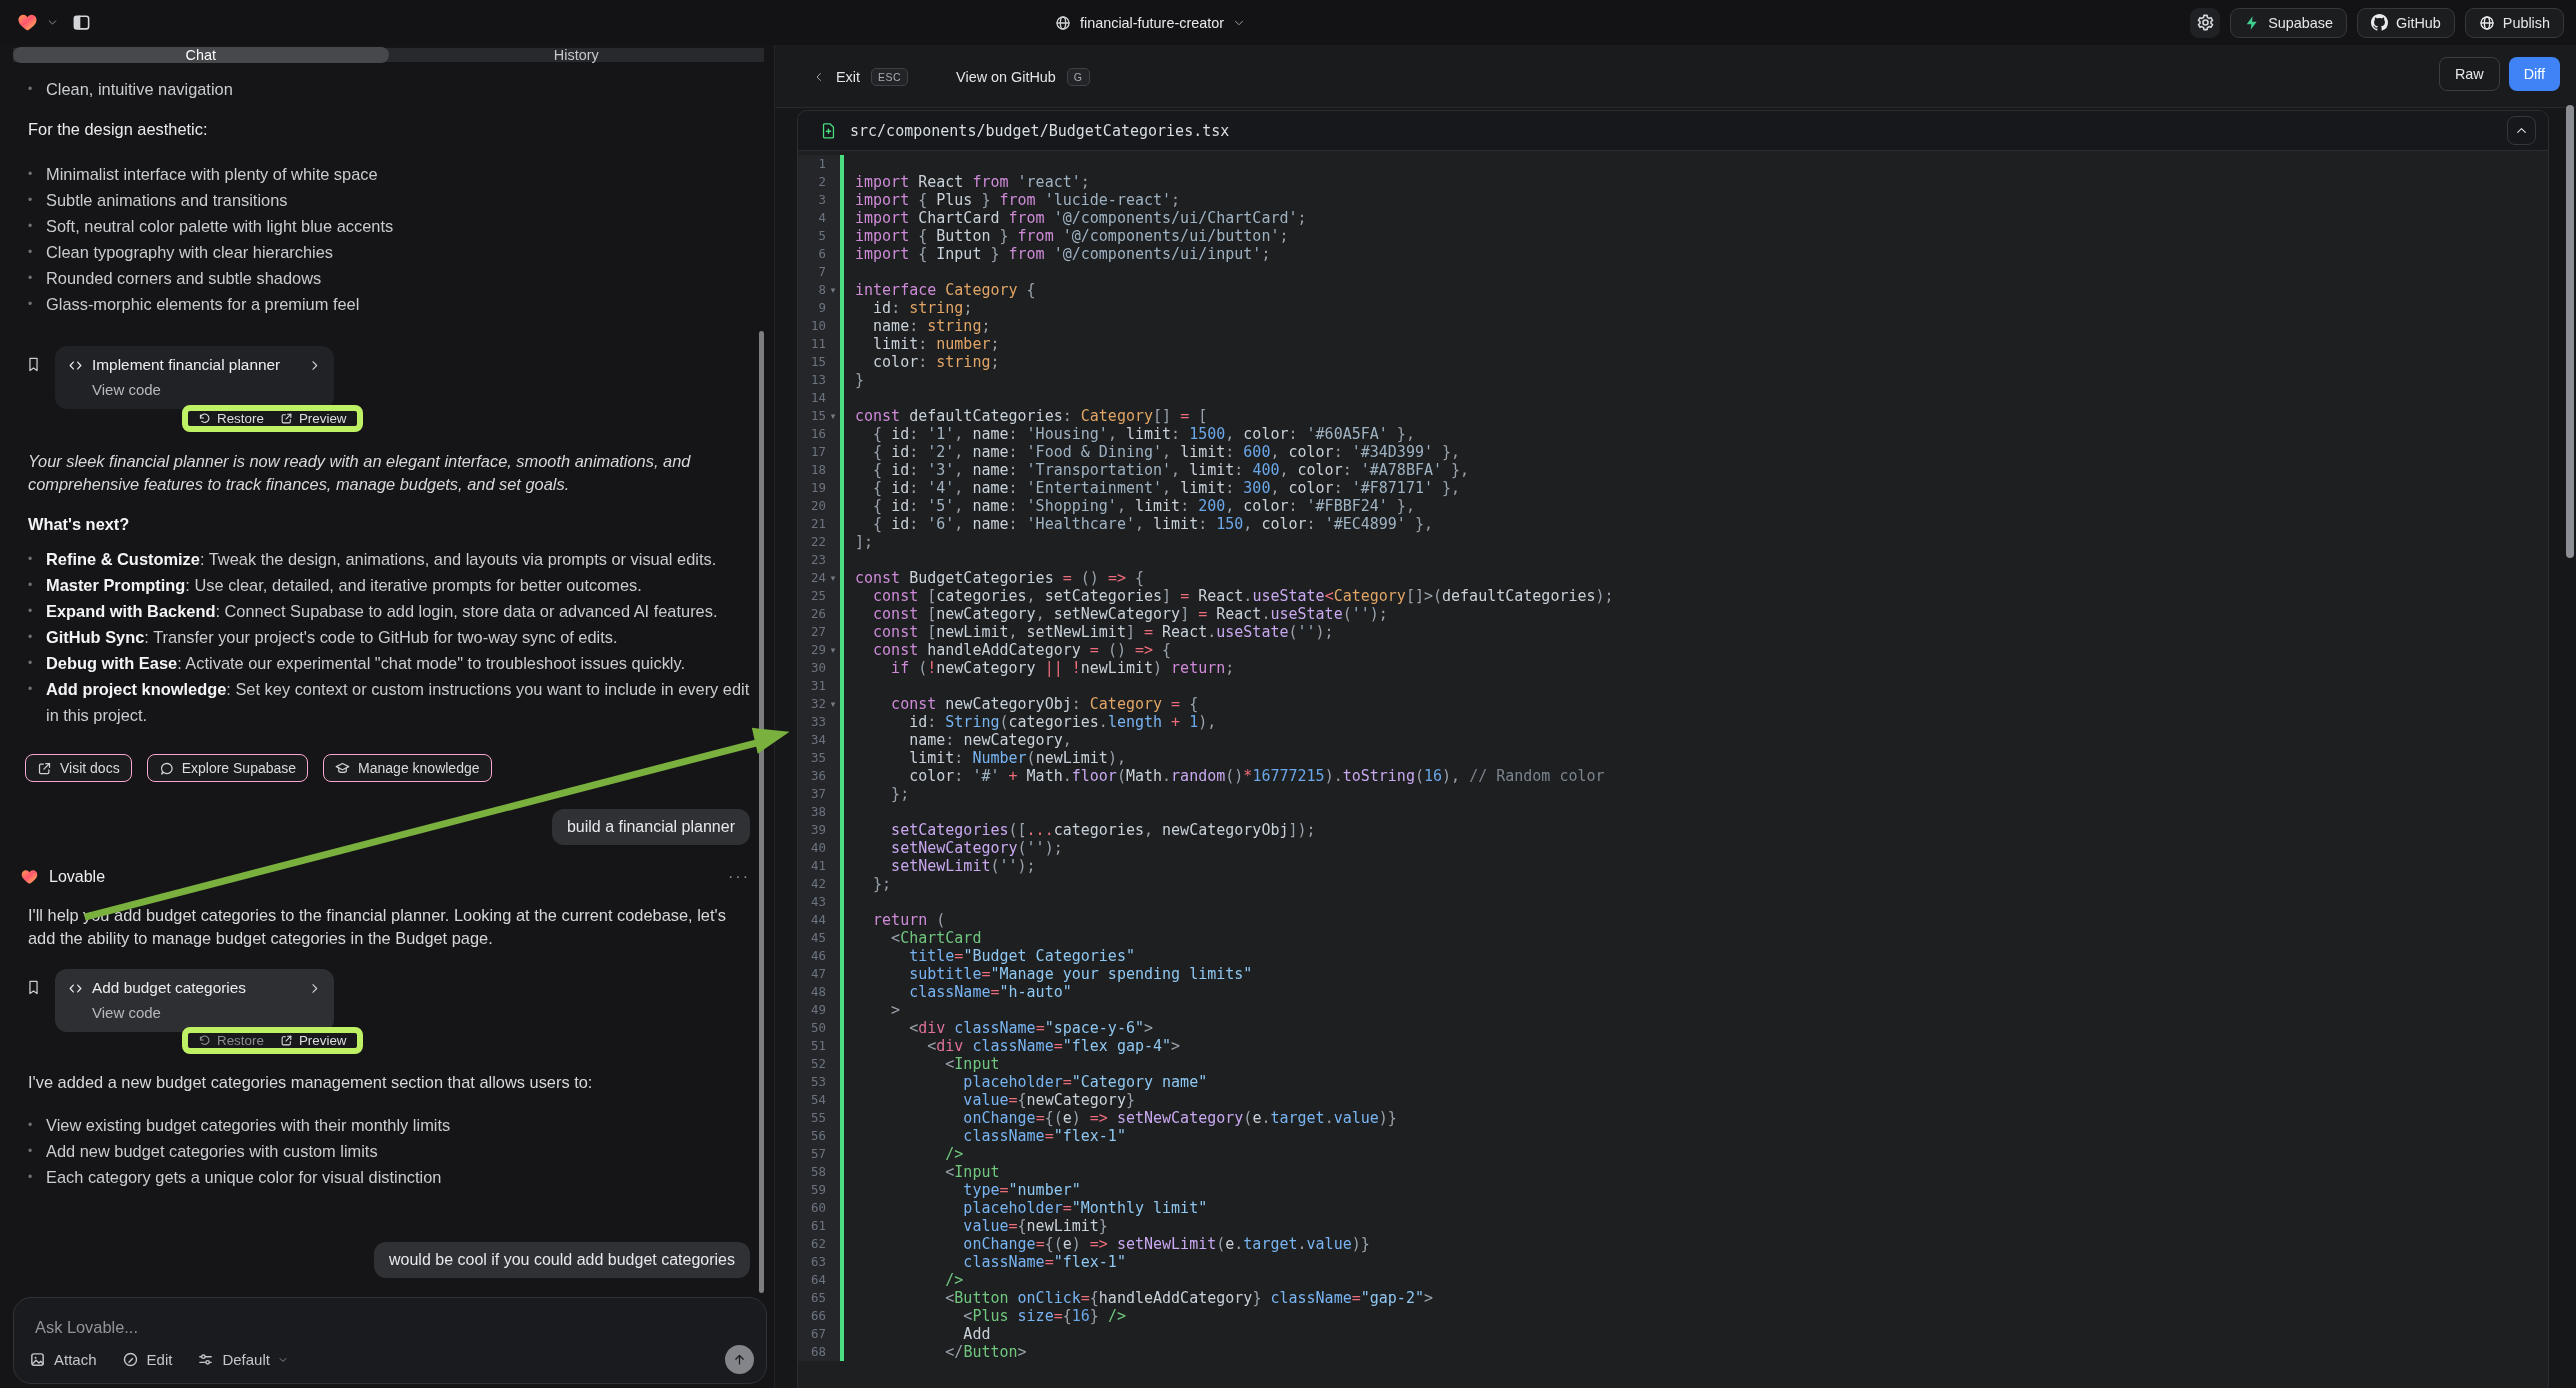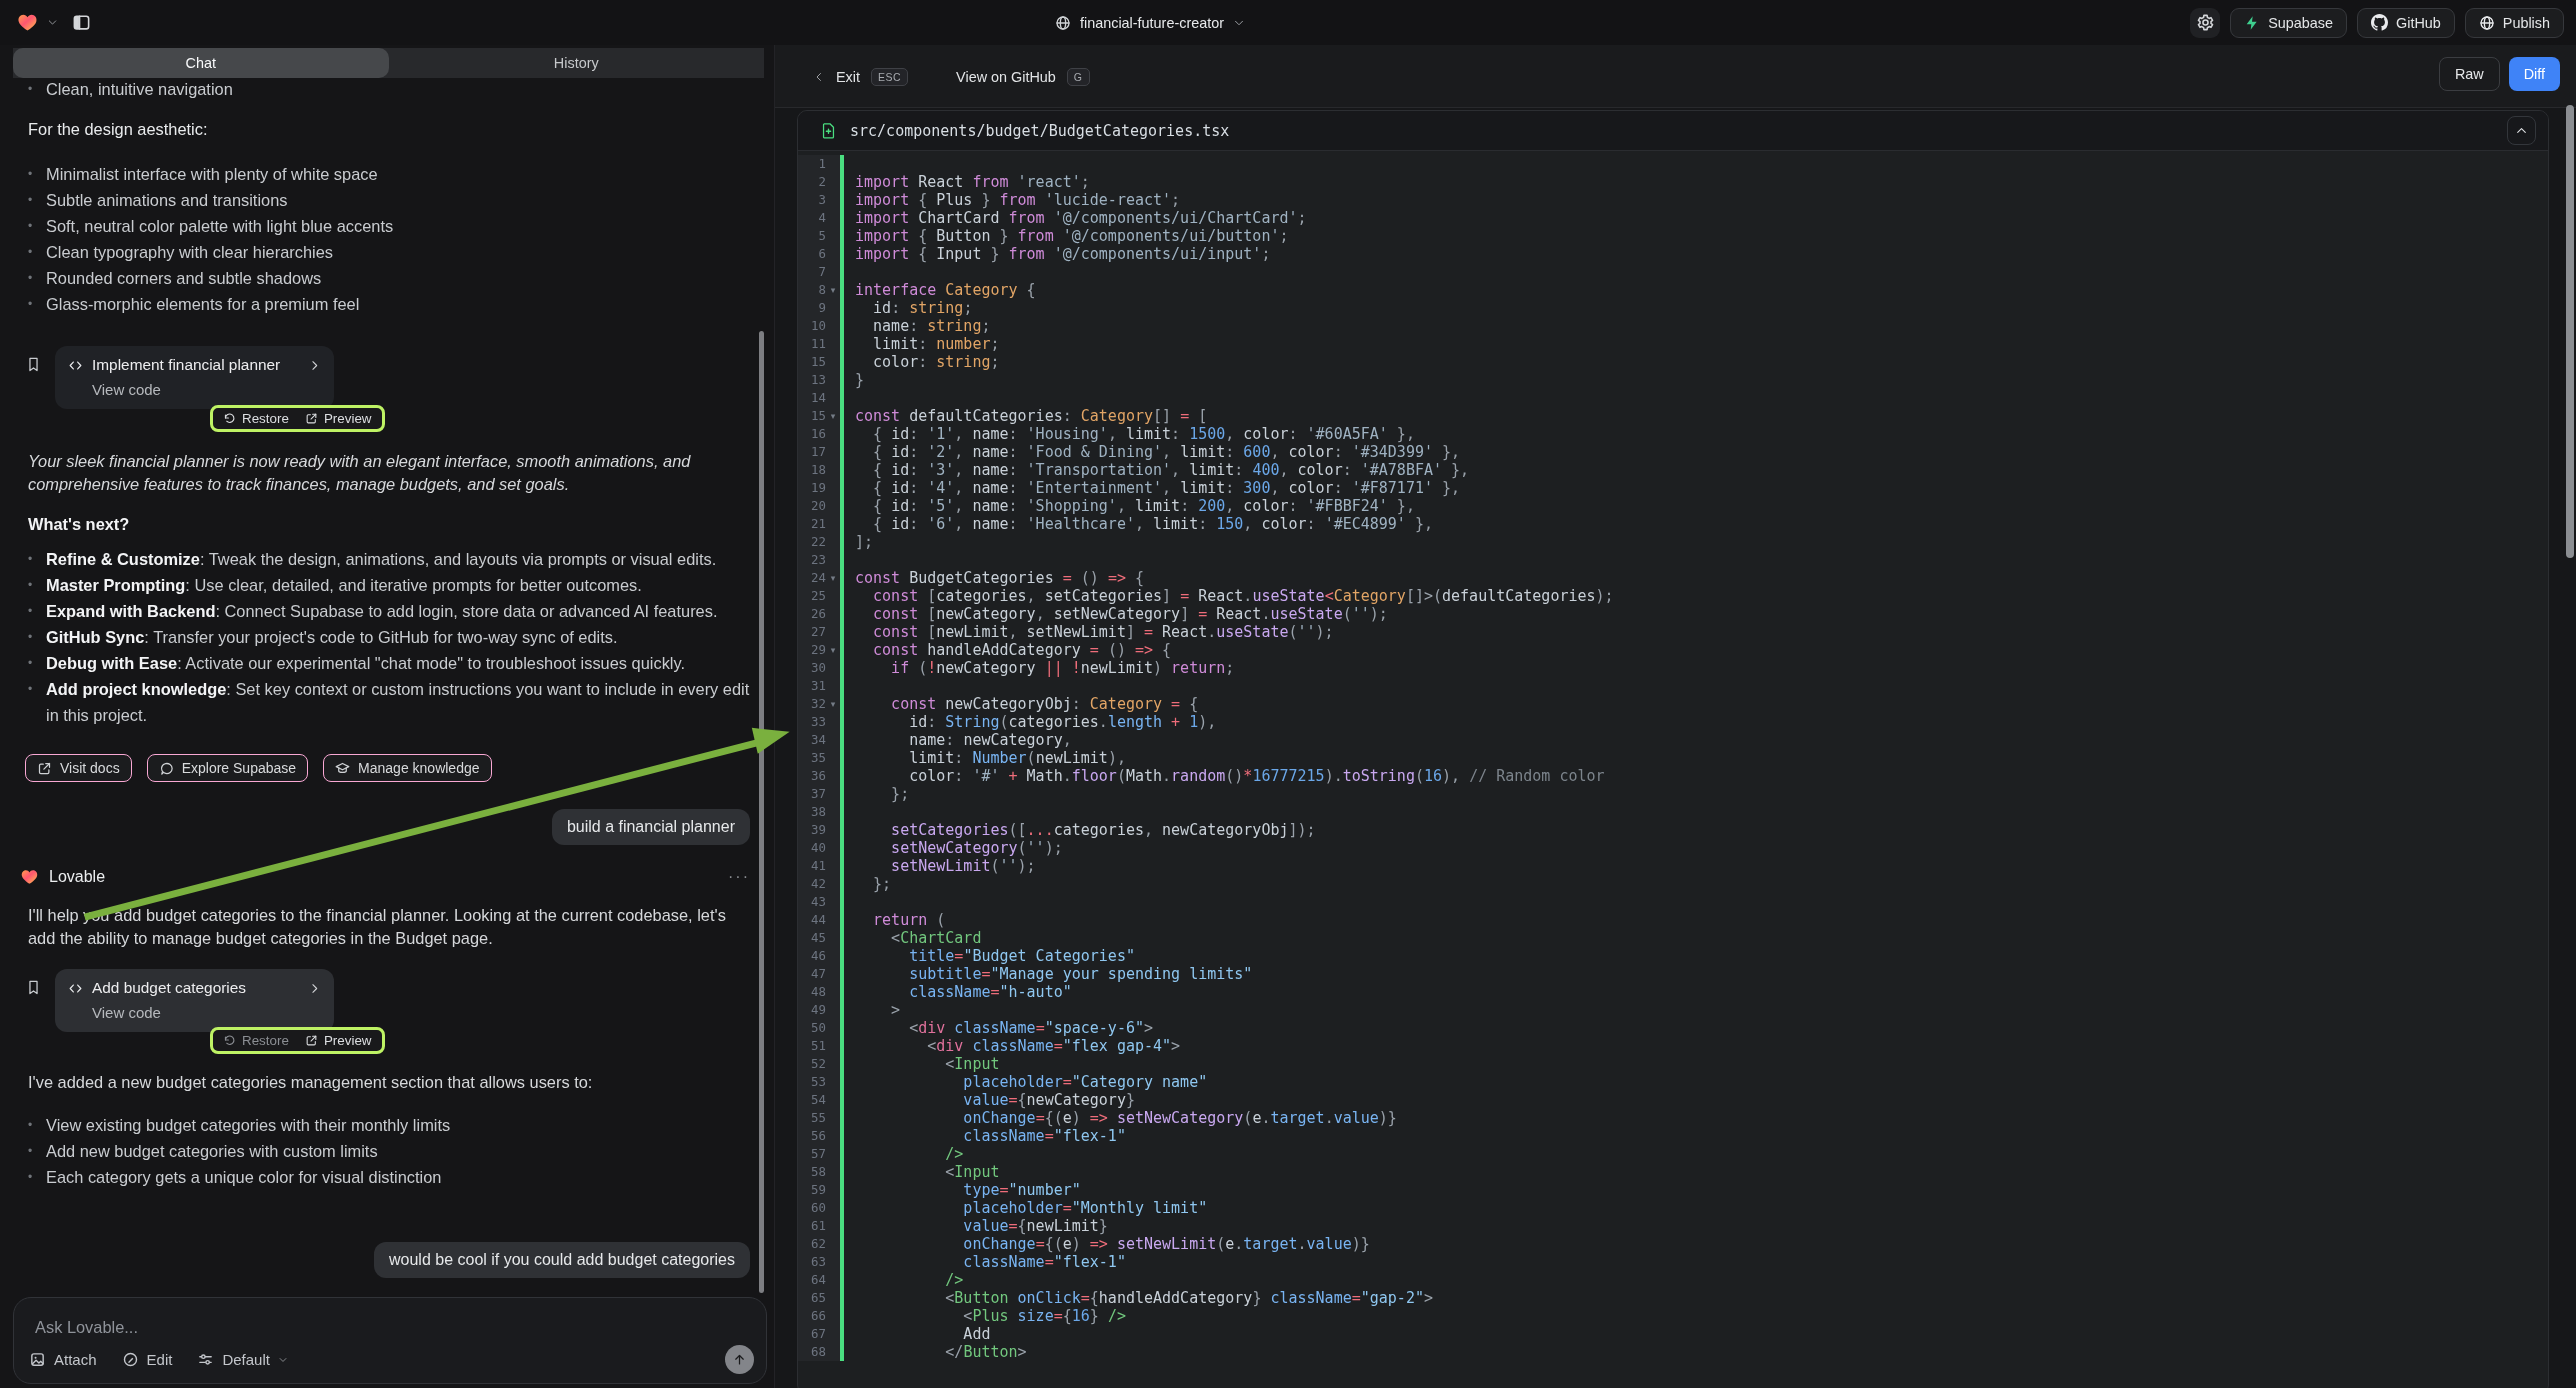--- a/index.html
+++ b/index.html
@@ -13,21 +13,21 @@
   .tb-center { position:absolute; left:1055px; top:0; height:45px; display:flex; align-items:center; gap:9px; }
   .tb-right { position:absolute; right:12px; top:0; height:45px; display:flex; align-items:center; gap:10px; }
   .tb-title { font-size:14.4px; color:#e8eaec; }
   .icon-btn { width:30px; height:30px; border-radius:9px; background:#202124; display:flex; align-items:center; justify-content:center; color:#d4d6d9; }
   .pill-btn { height:30px; border-radius:9px; border:1px solid #36383c; background:#1c1d1f; color:#e4e6e8;
     font-size:14.4px; display:flex; align-items:center; gap:8px; padding:0 13px; }
   .chev { color:#9a9da1; }
 
   
   .chat-panel { position:absolute; left:0; top:0; width:775px; height:1388px; background:#151517; border-right:1px solid #232327; z-index:10; }
-  .tabs { position:absolute; left:13px; top:48px; width:751px; height:30px; background:#28292c; border-radius:0; display:flex; }
+  .tabs { position:absolute; left:13px; top:48px; width:751px; height:14px; background:#28292c; border-radius:0; display:flex;align-items:center; }
   .tab { flex:1; display:flex; align-items:center; justify-content:center; font-size:14.4px; color:#c6c8cb; border-radius:10px; }
   .tab.active { background:#46484b; color:#fafbfc; }
 
   .chat-body { position:absolute; inset:0; }
   .c-abs { position:absolute; left:28px; right:24px; }
   .c-par { font-size:16.4px; line-height:23.4px; color:#d6d8db; max-width:737px; }
   .c-head { font-size:16.4px; color:#e9ebed; }
   .c-head.b { font-weight:bold; color:#f2f3f5; }
   ul.blts { list-style:none; }
   ul.blts li { display:flex; line-height:26px; font-size:16.4px; color:#c9ccd0; }
@@ -35,21 +35,21 @@
   ul.blts b { color:#f3f4f6; }
 
   .toolcard { position:absolute; left:0; right:0; }
   .tc-card { position:absolute; left:55px; width:279px; height:63px; border-radius:12px; background:#202226; padding:10px 13px; }
   .tc-card.sel { background:#2d2f33; }
   .tc-r1 { display:flex; align-items:center; gap:9px; }
   .tc-title { font-size:15.4px; color:#ededef; flex:1; white-space:nowrap; }
   .tc-action { margin-left:24px; margin-top:7px; font-size:15px; color:#b6b9bd; }
   .tc-bm { position:absolute; left:25px; top:10px; color:#c9ccd0; }
   .tc-bar { position:absolute; display:flex; align-items:center; gap:16px; height:27px; padding:0 10px;
-    background:#19191b; border:3px solid #bef264; border-radius:8px; font-size:13.4px; color:#dcdee1;margin-left:28px; }
+    background:#19191b; border:6px solid #bef264; border-radius:8px; font-size:13.4px; color:#dcdee1; }
   .tc-bar .itm { display:flex; align-items:center; gap:6px; }
   .tc-bar .dim { color:#8b8e93; }
 
   .btnrow { position:absolute; left:25px; display:flex; gap:15px; }
   .btnrow .rbtn { height:28px; display:flex; align-items:center; gap:8px; padding:0 11px; border:1px solid #f9a8d4;
     border-radius:8px; background:#1b1c1e; color:#d9dbdd; font-size:14px; white-space:nowrap; }
 
   .userchip { position:absolute; right:24px; background:#2f3135; border-radius:12px; padding:9px 15px;
     font-size:16px; color:#e6e8ea; white-space:nowrap; }
 

